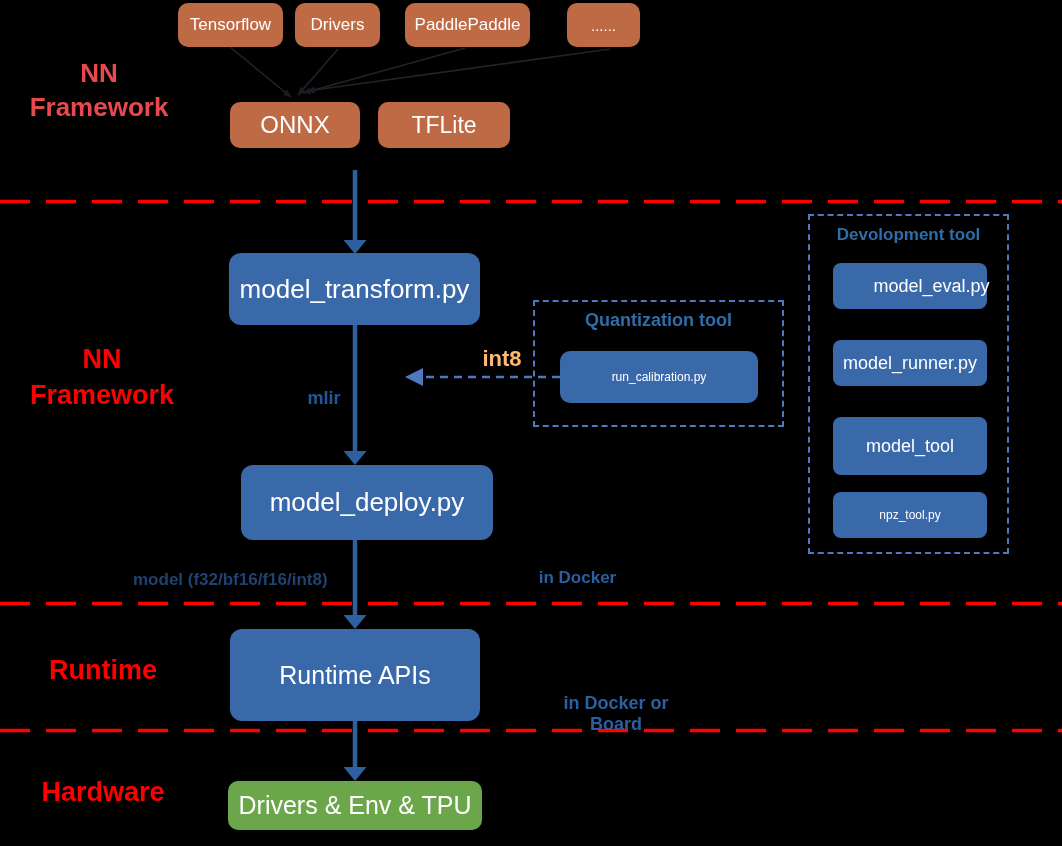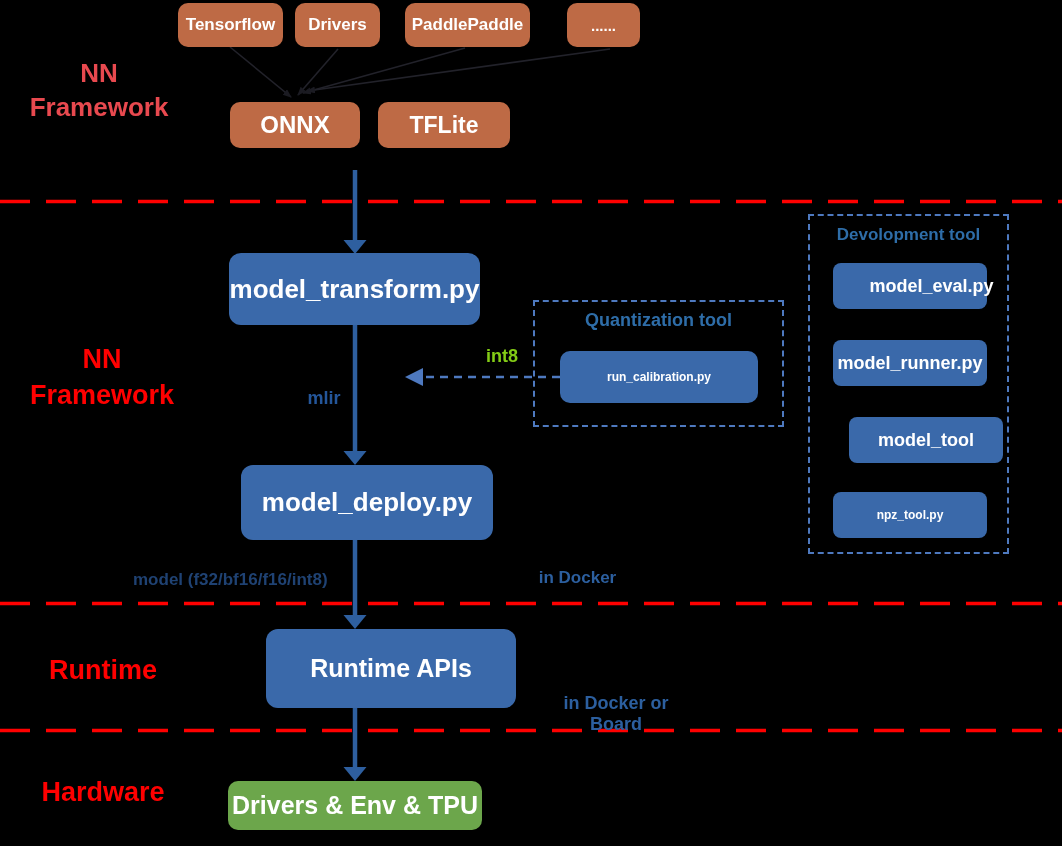--- a/index.html
+++ b/index.html
@@ -3,21 +3,21 @@
 <meta charset="utf-8">
 <style>
   html,body{margin:0;padding:0;background:#000;}
   #stage{
     position:relative;width:1062px;height:846px;background:#000;overflow:hidden;
     font-family:"Liberation Sans",sans-serif;
   }
   #arrows{position:absolute;left:0;top:0;width:1062px;height:846px;z-index:1;}
   .box{
     position:absolute;z-index:2;display:flex;align-items:center;justify-content:center;
-    color:#fff;text-align:left;box-sizing:border-box;font-weight:bold;
+    color:#fff;text-align:left;box-sizing:border-box;
   }
   .obox{background:#BE6A45;border-radius:10px;}
   .bbox{background:#3A69AA;border-radius:12px;}
   .gbox{background:#6CA64B;border-radius:10px;}
   .dashed-rect{position:absolute;z-index:1;border:2px dashed #4E79BF;box-sizing:border-box;}
   .rlabel{position:absolute;z-index:2;text-align:center;font-weight:bold;}
   .rlabel span{display:block;}
   .blabel{position:absolute;z-index:2;font-weight:bold;text-align:center;}
 </style>
 </head>
@@ -91,25 +91,25 @@
   <div class="box bbox" style="left:241px;top:465px;width:252px;height:75px;font-size:26px;">model_deploy.py</div>
 
   <div class="dashed-rect" style="left:533px;top:300px;width:251px;height:127px;"></div>
   <div class="blabel" style="left:533px;top:310px;width:251px;font-size:18px;color:#2E6DA8;">Quantization tool</div>
   <div class="box bbox" style="left:560px;top:351px;width:198px;height:52px;font-size:12px;border-radius:10px;">run_calibration.py</div>
 
   <div class="dashed-rect" style="left:808px;top:214px;width:201px;height:340px;"></div>
   <div class="blabel" style="left:808px;top:225px;width:201px;font-size:17px;color:#2E6DA8;">Devolopment tool</div>
   <div class="box bbox" style="left:833px;top:263px;width:154px;height:46px;font-size:18px;border-radius:8px;padding-left:43px;">model_eval.py</div>
   <div class="box bbox" style="left:833px;top:340px;width:154px;height:46px;font-size:18px;border-radius:8px;">model_runner.py</div>
-  <div class="box bbox" style="left:833px;top:417px;width:154px;height:46px;font-size:18px;border-radius:8px;margin-left:16px;">model_tool</div>
+  <div class="box bbox" style="left:833px;top:417px;width:154px;height:58px;font-size:18px;border-radius:8px;">model_tool</div>
   <div class="box bbox" style="left:833px;top:492px;width:154px;height:46px;font-size:12px;border-radius:8px;">npz_tool.py</div>
 
   <div class="blabel" style="left:300px;top:388px;width:48px;font-size:18px;color:#24569A;">mlir</div>
-  <div class="blabel" style="left:478px;top:346px;width:48px;font-size:18px;color:#84cc16;text-align:center;">int8</div>
+  <div class="blabel" style="left:478px;top:346px;width:48px;font-size:22px;color:#fdba74;text-align:center;">int8</div>
   <div class="blabel" style="left:133px;top:570px;font-size:17px;color:#1F4273;text-align:left;">model (f32/bf16/f16/int8)</div>
   <div class="blabel" style="left:530px;top:568px;width:95px;font-size:17px;color:#2C5F9F;">in Docker</div>
   <div class="blabel" style="left:537px;top:693px;width:158px;font-size:18px;color:#2C5F9F;">in Docker or Board</div>
 
-  <div class="box bbox" style="left:230px;top:629px;width:250px;height:79px;font-size:25px;margin-left:36px;">Runtime APIs</div>
+  <div class="box bbox" style="left:230px;top:629px;width:250px;height:92px;font-size:25px;">Runtime APIs</div>
   <div class="box gbox" style="left:228px;top:781px;width:254px;height:49px;font-size:25px;">Drivers &amp; Env &amp; TPU</div>
 
 </div>
 
 </body></html>

